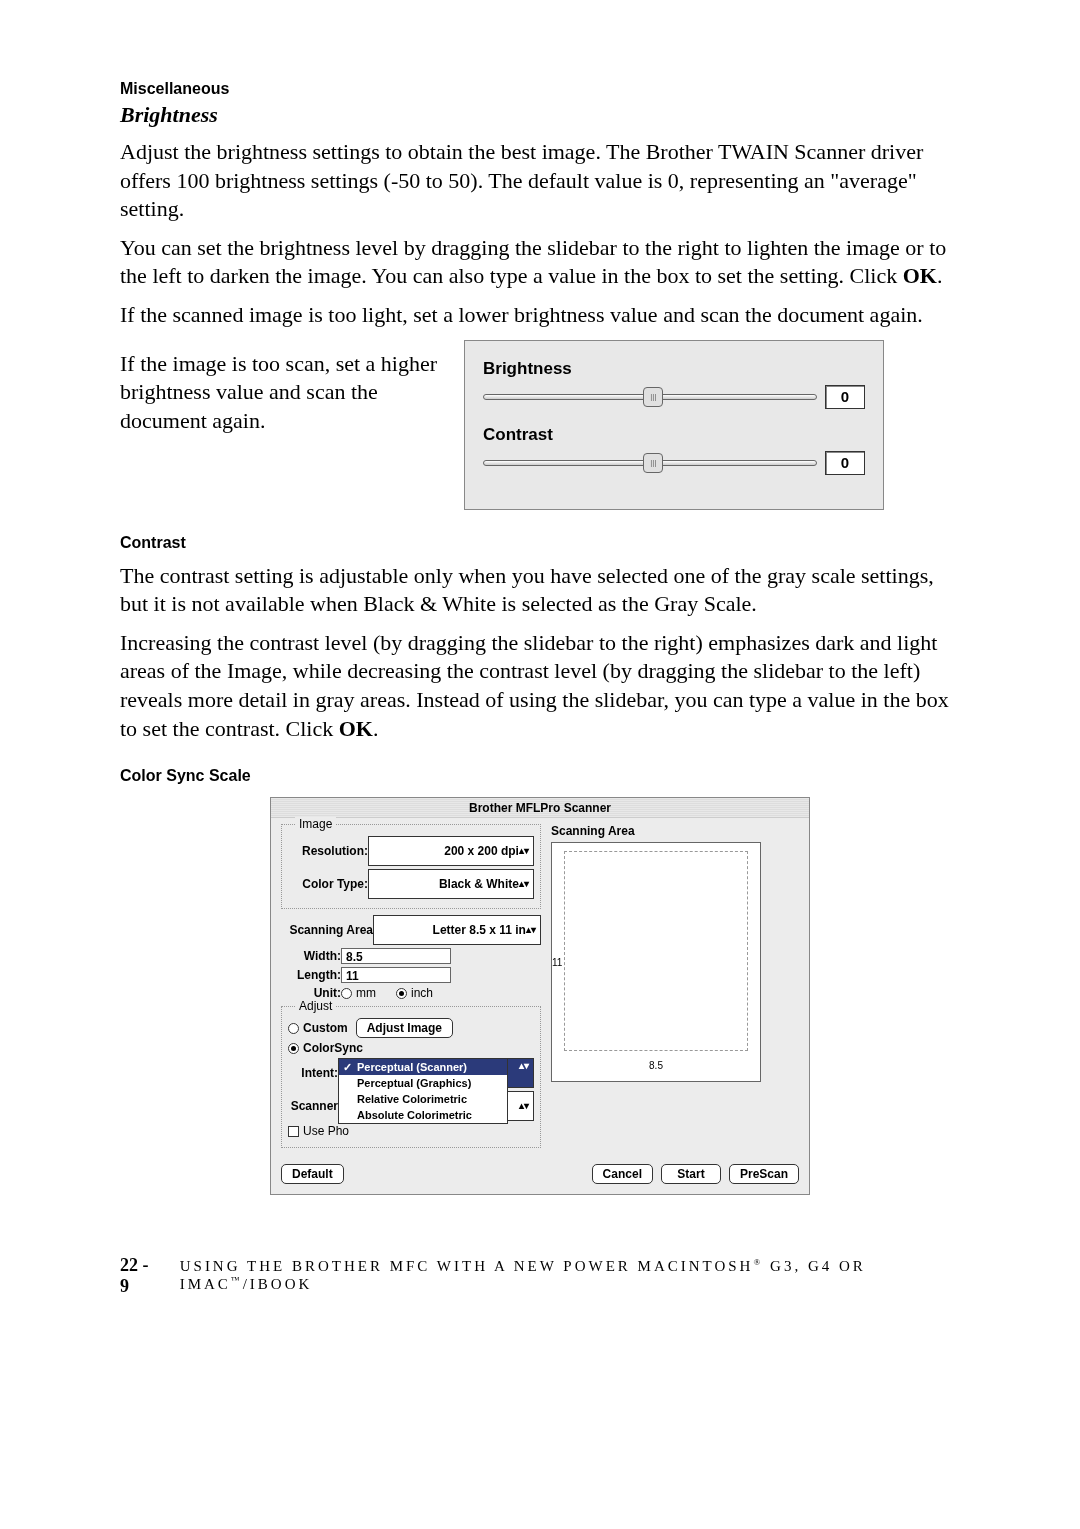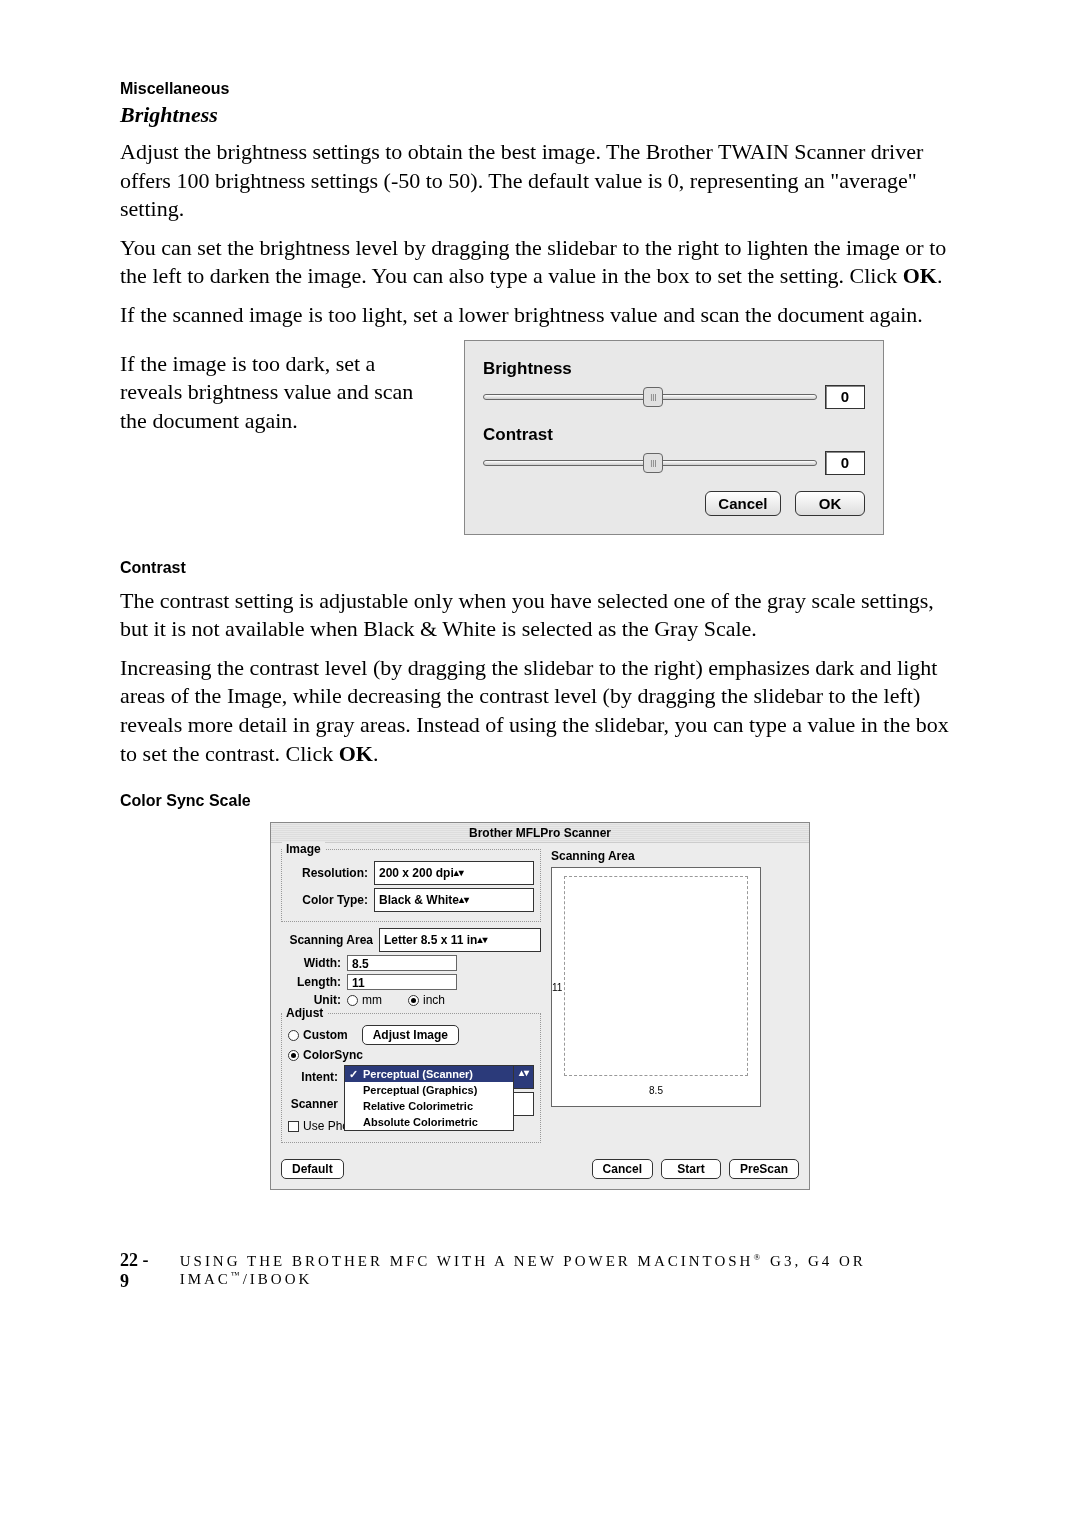--- a/index.html
+++ b/index.html
@@ -97,29 +97,29 @@
     font-weight: bold;
     font-size: 12px;
     padding: 3px 0 2px 0;
     border-bottom: 1px solid #ccc;
     background: repeating-linear-gradient(0deg,#e8e8e8,#e8e8e8 1px,#ddd 1px,#ddd 2px);
   }
   .cs-body { display: flex; gap: 10px; padding: 6px 10px 10px 10px; }
   .cs-left { width: 260px; }
   .cs-right { width: 230px; }
   .grp { position: relative; border: 1px dotted #999; padding: 8px 6px 6px 6px; margin-bottom: 6px; }
-  .grp-title { position: absolute; top: -8px; left: 0; background: #ececec; padding: 0 4px; font-weight: bold; }
-  .frow { display: flex; align-items: center; margin: 3px 0; gap: 6px; }
+  .grp-title { position: absolute; top: -8px; left: 13px; background: #ececec; padding: 0 4px; font-weight: normal; }
+  .frow { display: flex; align-items: center; margin: 3px 0; gap: 0; }
   .flabel { width: 80px; text-align: right; font-weight: bold; }
   .select {
     flex: 1;
     border: 1px solid #333;
     background: #fff;
-    height: 24px;
-    display: flex; align-items: center; justify-content: flex-start;
+    height: 30px;
+    display: flex; align-items: center; justify-content: flex-end;
     padding: 0 4px;
     font-weight: bold;
     position: relative;
   }
   .select .arrow { font-size: 10px; line-height: 1; }
   .select.highlight { background: #2b3a7a; color: #fff; }
   .txt {
     flex: 1;
     border: 1px solid #666;
     background: #fff;
@@ -196,44 +196,40 @@
 <h2 class="section">Miscellaneous</h2>
 <div class="subheader-italic">Brightness</div>
 <p class="body">Adjust the brightness settings to obtain the best image. The Brother TWAIN Scanner driver offers 100 brightness settings (-50 to 50). The default value is 0, representing an "average" setting.</p>
 <p class="body">
   <span>You can set the brightness level by dragging the slidebar to the right to lighten the image or to the left to darken the image. You can also type a value in the box to set the setting. Click </span><b>OK</b><span>.</span>
 </p>
 <p class="body">If the scanned image is too light, set a lower brightness value and scan the document again.</p>
 
 <div class="row">
   <div class="col" style="max-width:320px">
-    <p class="body">If the image is too dark, set a reveals brightness value and scan the document again.</p>
+    <p class="body">If the image is too scan, set a higher brightness value and scan the document again.</p>
   </div>
   <div class="dialog">
     <div class="slider-group">
       <div class="slider-label">Brightness</div>
       <div class="slider-row">
         <div class="rail">
           <div class="thumb">|||</div>
         </div>
         <div class="valbox">0</div>
       </div>
     </div>
     <div class="slider-group">
       <div class="slider-label">Contrast</div>
       <div class="slider-row">
         <div class="rail">
           <div class="thumb">|||</div>
         </div>
         <div class="valbox">0</div>
       </div>
-    </div>
-    <div class="btnrow">
-      <span class="mac-btn">Cancel</span>
-      <span class="mac-btn">OK</span>
     </div>
   </div>
 </div>
 
 <h2 class="section" style="margin-top:24px">Contrast</h2>
 <p class="body">The contrast setting is adjustable only when you have selected one of the gray scale settings, but it is not available when Black &amp; White is selected as the Gray Scale.</p>
 <p class="body">
   <span>Increasing the contrast level (by dragging the slidebar to the right) emphasizes dark and light areas of the Image, while decreasing the contrast level (by dragging the slidebar to the left) reveals more detail in gray areas. Instead of using the slidebar, you can type a value in the box to set the contrast. Click </span><b>OK</b><span>.</span>
 </p>
 

